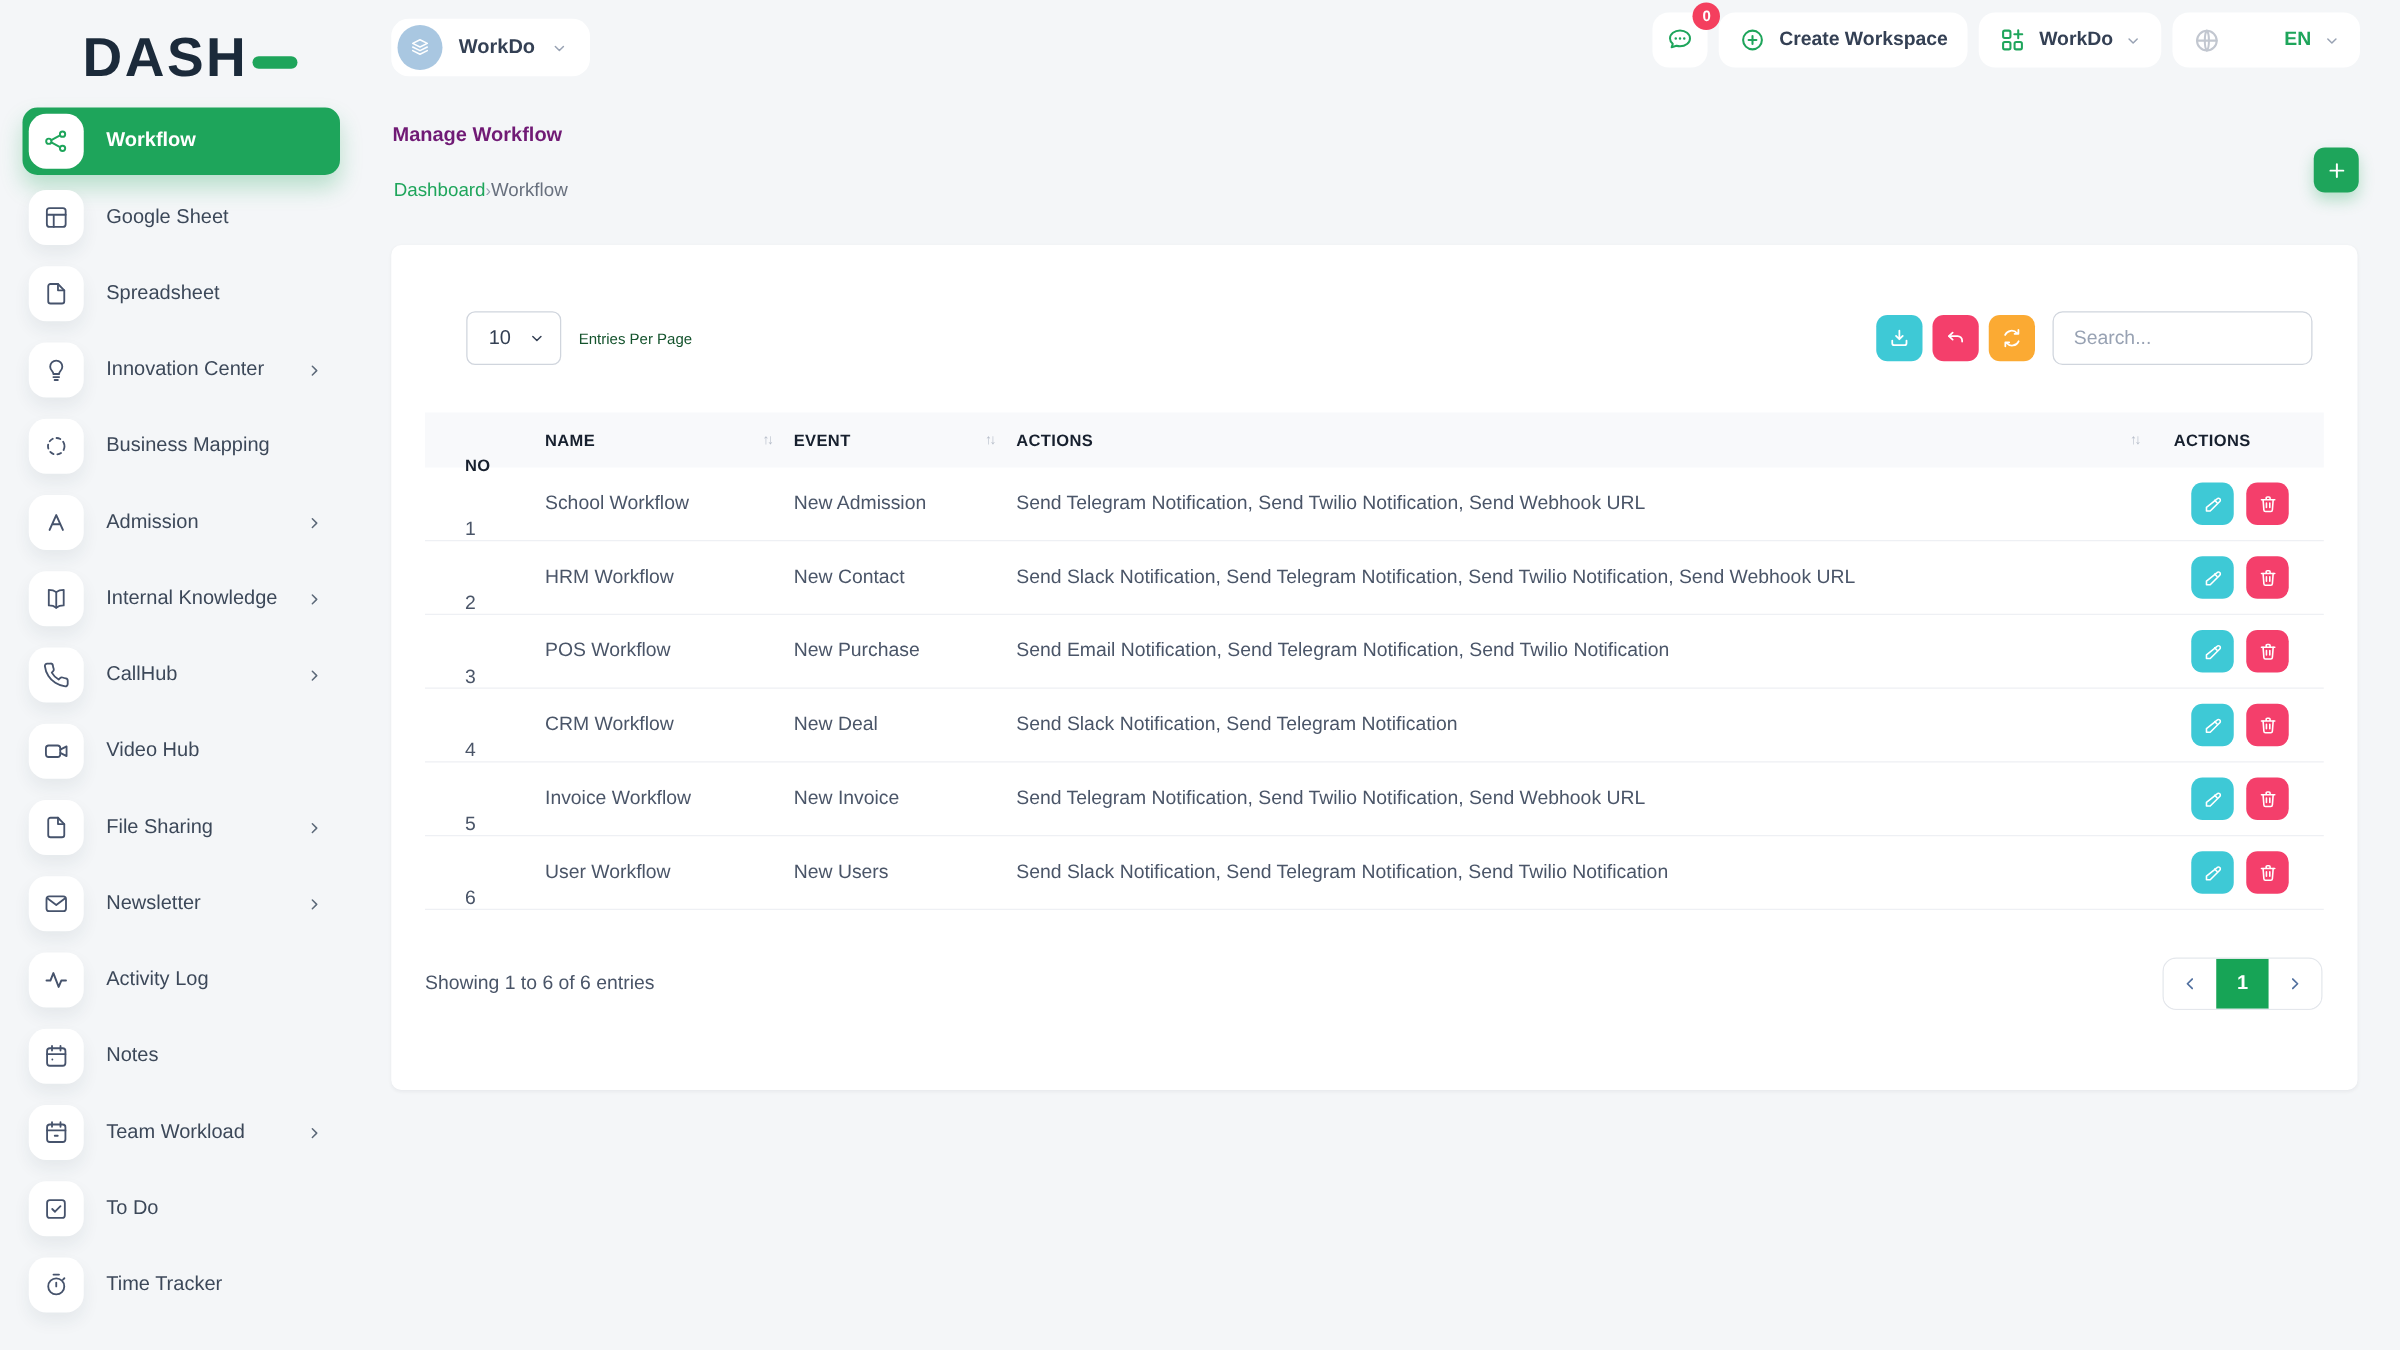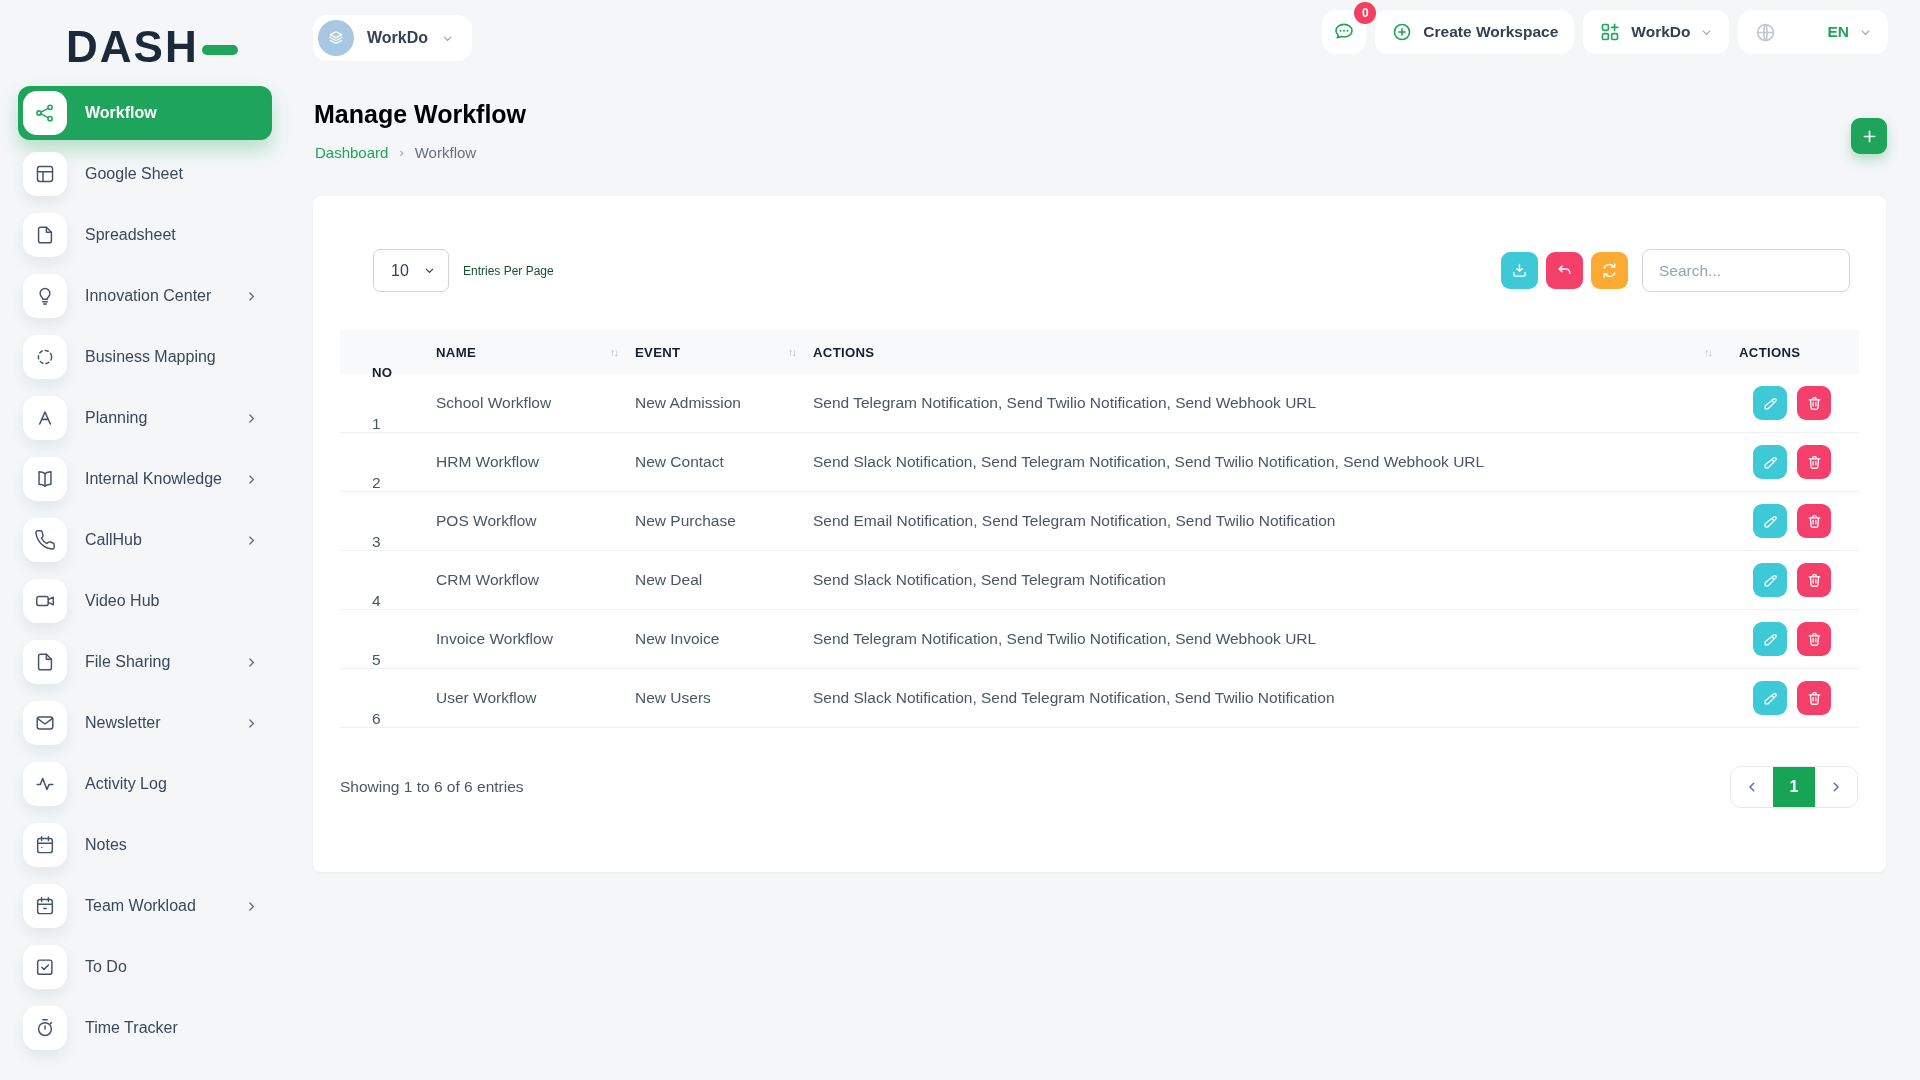--- a/index.html
+++ b/index.html
@@ -34,22 +34,22 @@
   .header-right { position:absolute; right:32px; top:10px; display:flex; gap:9px; }
   .chip { height:44px; background:#fff; border-radius:13px; display:flex; align-items:center; gap:10px; padding:0 16px; cursor:pointer; }
   .chip-icon-only { width:44px; padding:0; justify-content:center; position:relative; }
   .chip-label { font-size:15.5px; color:#344054; font-weight:600; }
   .badge { position:absolute; top:-8px; right:-10px; min-width:22px; height:22px; border-radius:11px; background:#f43f5e; color:#fff; font-size:12px; font-weight:700; display:flex; align-items:center; justify-content:center; padding:0 6px; }
   .green { color:#1ea55b; }
   .lang-label { font-size:15.5px; color:#1ea55b; font-weight:700;padding-left:40px; }
   .globe { color:#c2c7d0; }
 
   
-  .page-title { position:absolute; left:314px; top:100px; font-size:25px; font-weight:700; color:#000000; }
-  .breadcrumb { position:absolute; left:315px; top:144px; display:flex; align-items:center; gap:11px; font-size:15px; }
+  .page-title { position:absolute; left:314px; top:100px; font-size:16px; font-weight:700; color:#701a75; }
+  .breadcrumb { position:absolute; left:315px; top:144px; display:flex; align-items:center; font-size:15px; }
   .bc-home { color:#1ea55b; cursor:pointer; }
   .bc-sep { color:#98a2b3; font-size:13px; }
   .bc-cur { color:#68707e; }
   .add-btn { position:absolute; left:1851px; top:118px; width:36px; height:36px; border-radius:9px; background:#1ea55b; display:flex; align-items:center; justify-content:center; cursor:pointer; box-shadow:0 6px 12px rgba(30,165,91,.3); }
 
   
   .card { position:absolute; left:313px; top:196px; width:1573px; height:676px; background:#fff; border-radius:8px; box-shadow:0 1px 3px rgba(16,24,40,.05); }
   .card-toolbar { position:absolute; top:53px; left:36px; right:36px; display:flex; align-items:center;padding-left:24px; }
   .entries-select { width:76px; height:43px; border:1px solid #d0d5dd; border-radius:7px; display:flex; align-items:center; justify-content:space-between; padding:0 12px 0 17px; cursor:pointer; background:#fff; }
   .entries-value { font-size:16px; color:#344054; }
@@ -149,21 +149,21 @@
       </span>
       <span class="menu-label">Business Mapping</span>
     </div>
 
     <div class="menu-item">
       <span class="menu-chip">
         <svg class="ic" viewBox="0 0 24 24" fill="none" stroke="currentColor" stroke-width="1.7" stroke-linecap="round" stroke-linejoin="round">
             <path d="M6.2 18.5L12 5.5l5.8 13M8.6 13.5h6.8"></path>
           </svg>
       </span>
-      <span class="menu-label">Planning</span>
+      <span class="menu-label">Admission</span>
       <span class="sub-chevron">
           <svg width="13" height="13" viewBox="0 0 24 24" fill="none" stroke="currentColor" stroke-width="2.2" stroke-linecap="round" stroke-linejoin="round">
             <path d="M9 5.5l6.5 6.5L9 18.5"></path>
           </svg>
         </span>
     </div>
 
     <div class="menu-item">
       <span class="menu-chip">
         <svg class="ic" viewBox="0 0 24 24" fill="none" stroke="currentColor" stroke-width="1.6" stroke-linecap="round" stroke-linejoin="round">

